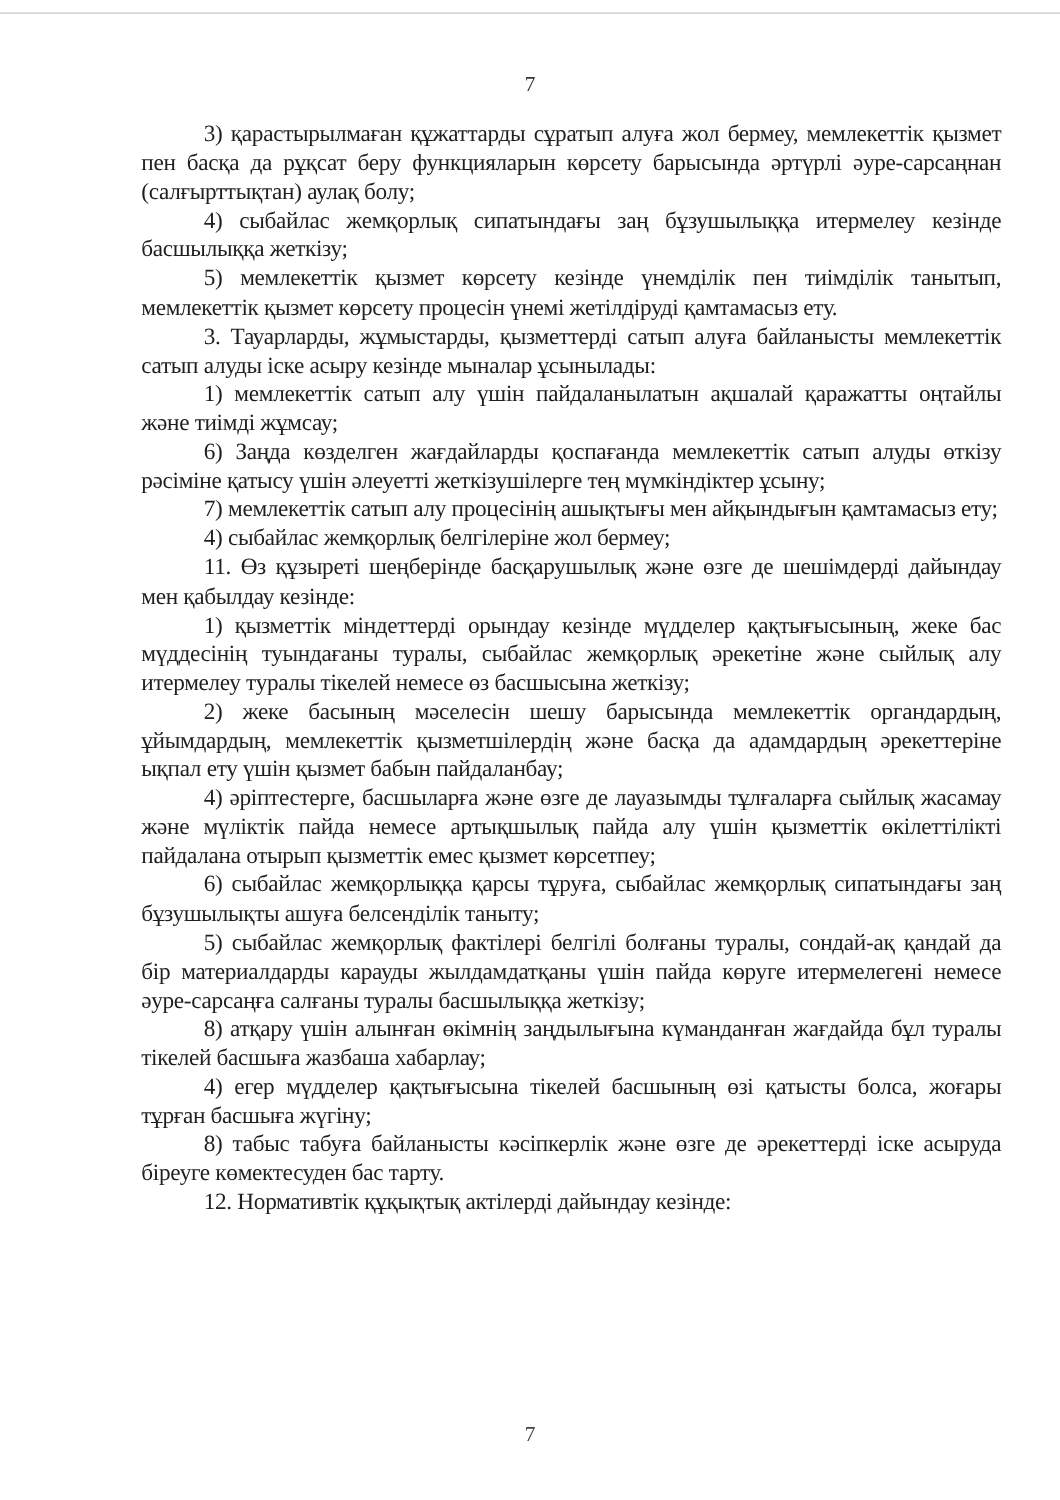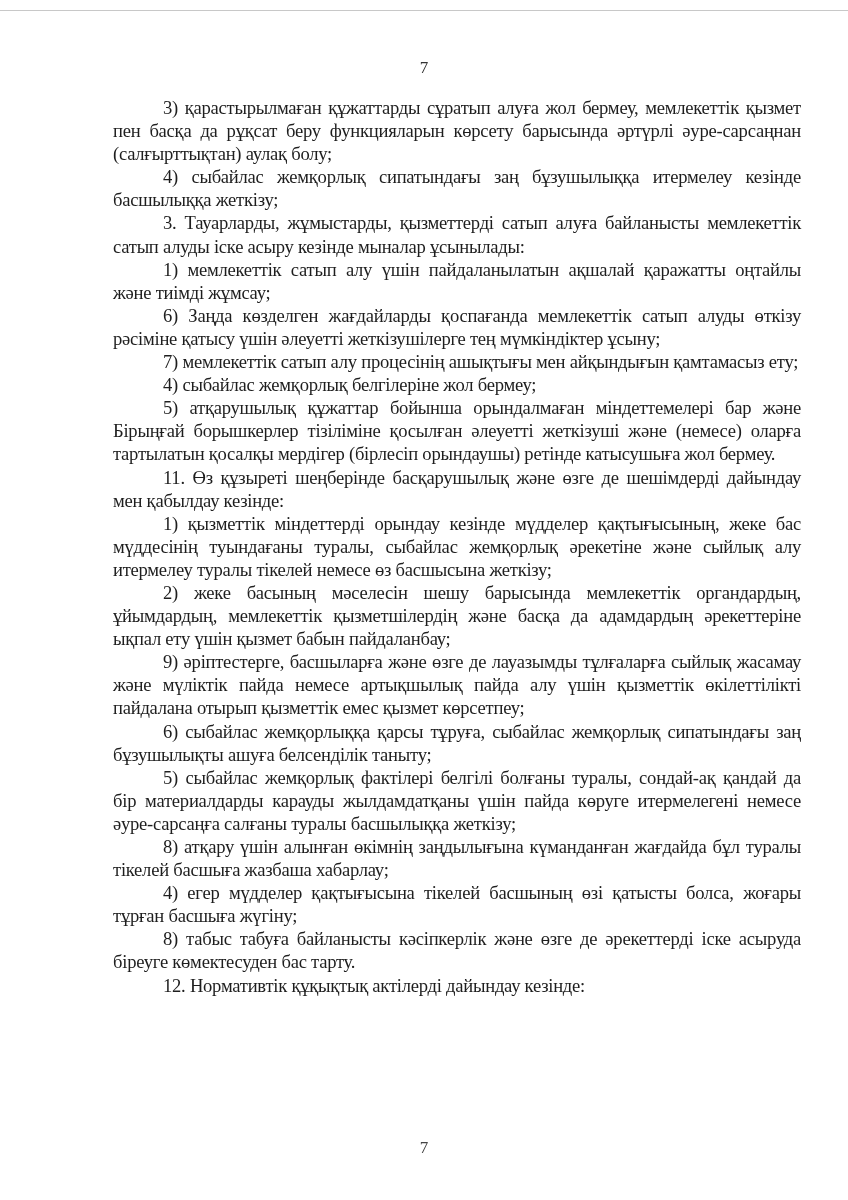--- a/index.html
+++ b/index.html
@@ -59,30 +59,30 @@
 </head>
 <body>
 
 <div class="top-rule"></div>
 
 <div class="page-number-top">7</div>
 
 <div class="body-text">
   <p class="para">3) қарастырылмаған құжаттарды сұратып алуға жол бермеу, мемлекеттік қызмет пен басқа да рұқсат беру функцияларын көрсету барысында әртүрлі әуре-сарсаңнан (салғырттықтан) аулақ болу;</p>
   <p class="para">4) сыбайлас жемқорлық сипатындағы заң бұзушылыққа итермелеу кезінде басшылыққа жеткізу;</p>
+  <p class="para">5) мемлекеттік қызмет көрсету кезінде үнемділік пен тиімділік танытып, мемлекеттік қызмет көрсету процесін үнемі жетілдіруді қамтамасыз ету.</p>
   <p class="para">3. Тауарларды, жұмыстарды, қызметтерді сатып алуға байланысты мемлекеттік сатып алуды іске асыру кезінде мыналар ұсынылады:</p>
   <p class="para">1) мемлекеттік сатып алу үшін пайдаланылатын ақшалай қаражатты оңтайлы және тиімді жұмсау;</p>
   <p class="para">6) Заңда көзделген жағдайларды қоспағанда мемлекеттік сатып алуды өткізу рәсіміне қатысу үшін әлеуетті жеткізушілерге тең мүмкіндіктер ұсыну;</p>
   <p class="para">7) мемлекеттік сатып алу процесінің ашықтығы мен айқындығын қамтамасыз ету;</p>
   <p class="para">4) сыбайлас жемқорлық белгілеріне жол бермеу;</p>
-  <p class="para">5) атқарушылық құжаттар бойынша орындалмаған міндеттемелері бар және Бірыңғай борышкерлер тізіліміне қосылған әлеуетті жеткізуші және (немесе) оларға тартылатын қосалқы мердігер (бірлесіп орындаушы) ретінде катысушыға жол бермеу.</p>
   <p class="para">11. Өз құзыреті шеңберінде басқарушылық және өзге де шешімдерді дайындау мен қабылдау кезінде:</p>
   <p class="para">1) қызметтік міндеттерді орындау кезінде мүдделер қақтығысының, жеке бас мүддесінің туындағаны туралы, сыбайлас жемқорлық әрекетіне және сыйлық алу итермелеу туралы тікелей немесе өз басшысына жеткізу;</p>
   <p class="para">2) жеке басының мәселесін шешу барысында мемлекеттік органдардың, ұйымдардың, мемлекеттік қызметшілердің және басқа да адамдардың әрекеттеріне ықпал ету үшін қызмет бабын пайдаланбау;</p>
-  <p class="para">9) әріптестерге, басшыларға және өзге де лауазымды тұлғаларға сыйлық жасамау және мүліктік пайда немесе артықшылық пайда алу үшін қызметтік өкілеттілікті пайдалана отырып қызметтік емес қызмет көрсетпеу;</p>
+  <p class="para">4) әріптестерге, басшыларға және өзге де лауазымды тұлғаларға сыйлық жасамау және мүліктік пайда немесе артықшылық пайда алу үшін қызметтік өкілеттілікті пайдалана отырып қызметтік емес қызмет көрсетпеу;</p>
   <p class="para">6) сыбайлас жемқорлыққа қарсы тұруға, сыбайлас жемқорлық сипатындағы заң бұзушылықты ашуға белсенділік таныту;</p>
   <p class="para">5) сыбайлас жемқорлық фактілері белгілі болғаны туралы, сондай-ақ қандай да бір материалдарды карауды жылдамдатқаны үшін пайда көруге итермелегені немесе әуре-сарсаңға салғаны туралы басшылыққа жеткізу;</p>
   <p class="para">8) атқару үшін алынған өкімнің заңдылығына күманданған жағдайда бұл туралы тікелей басшыға жазбаша хабарлау;</p>
   <p class="para">4) егер мүдделер қақтығысына тікелей басшының өзі қатысты болса, жоғары тұрған басшыға жүгіну;</p>
   <p class="para">8) табыс табуға байланысты кәсіпкерлік және өзге де әрекеттерді іске асыруда біреуге көмектесуден бас тарту.</p>
   <p class="para">12. Нормативтік құқықтық актілерді дайындау кезінде:</p>
 </div>
 
 <div class="page-number-bottom">7</div>
 

